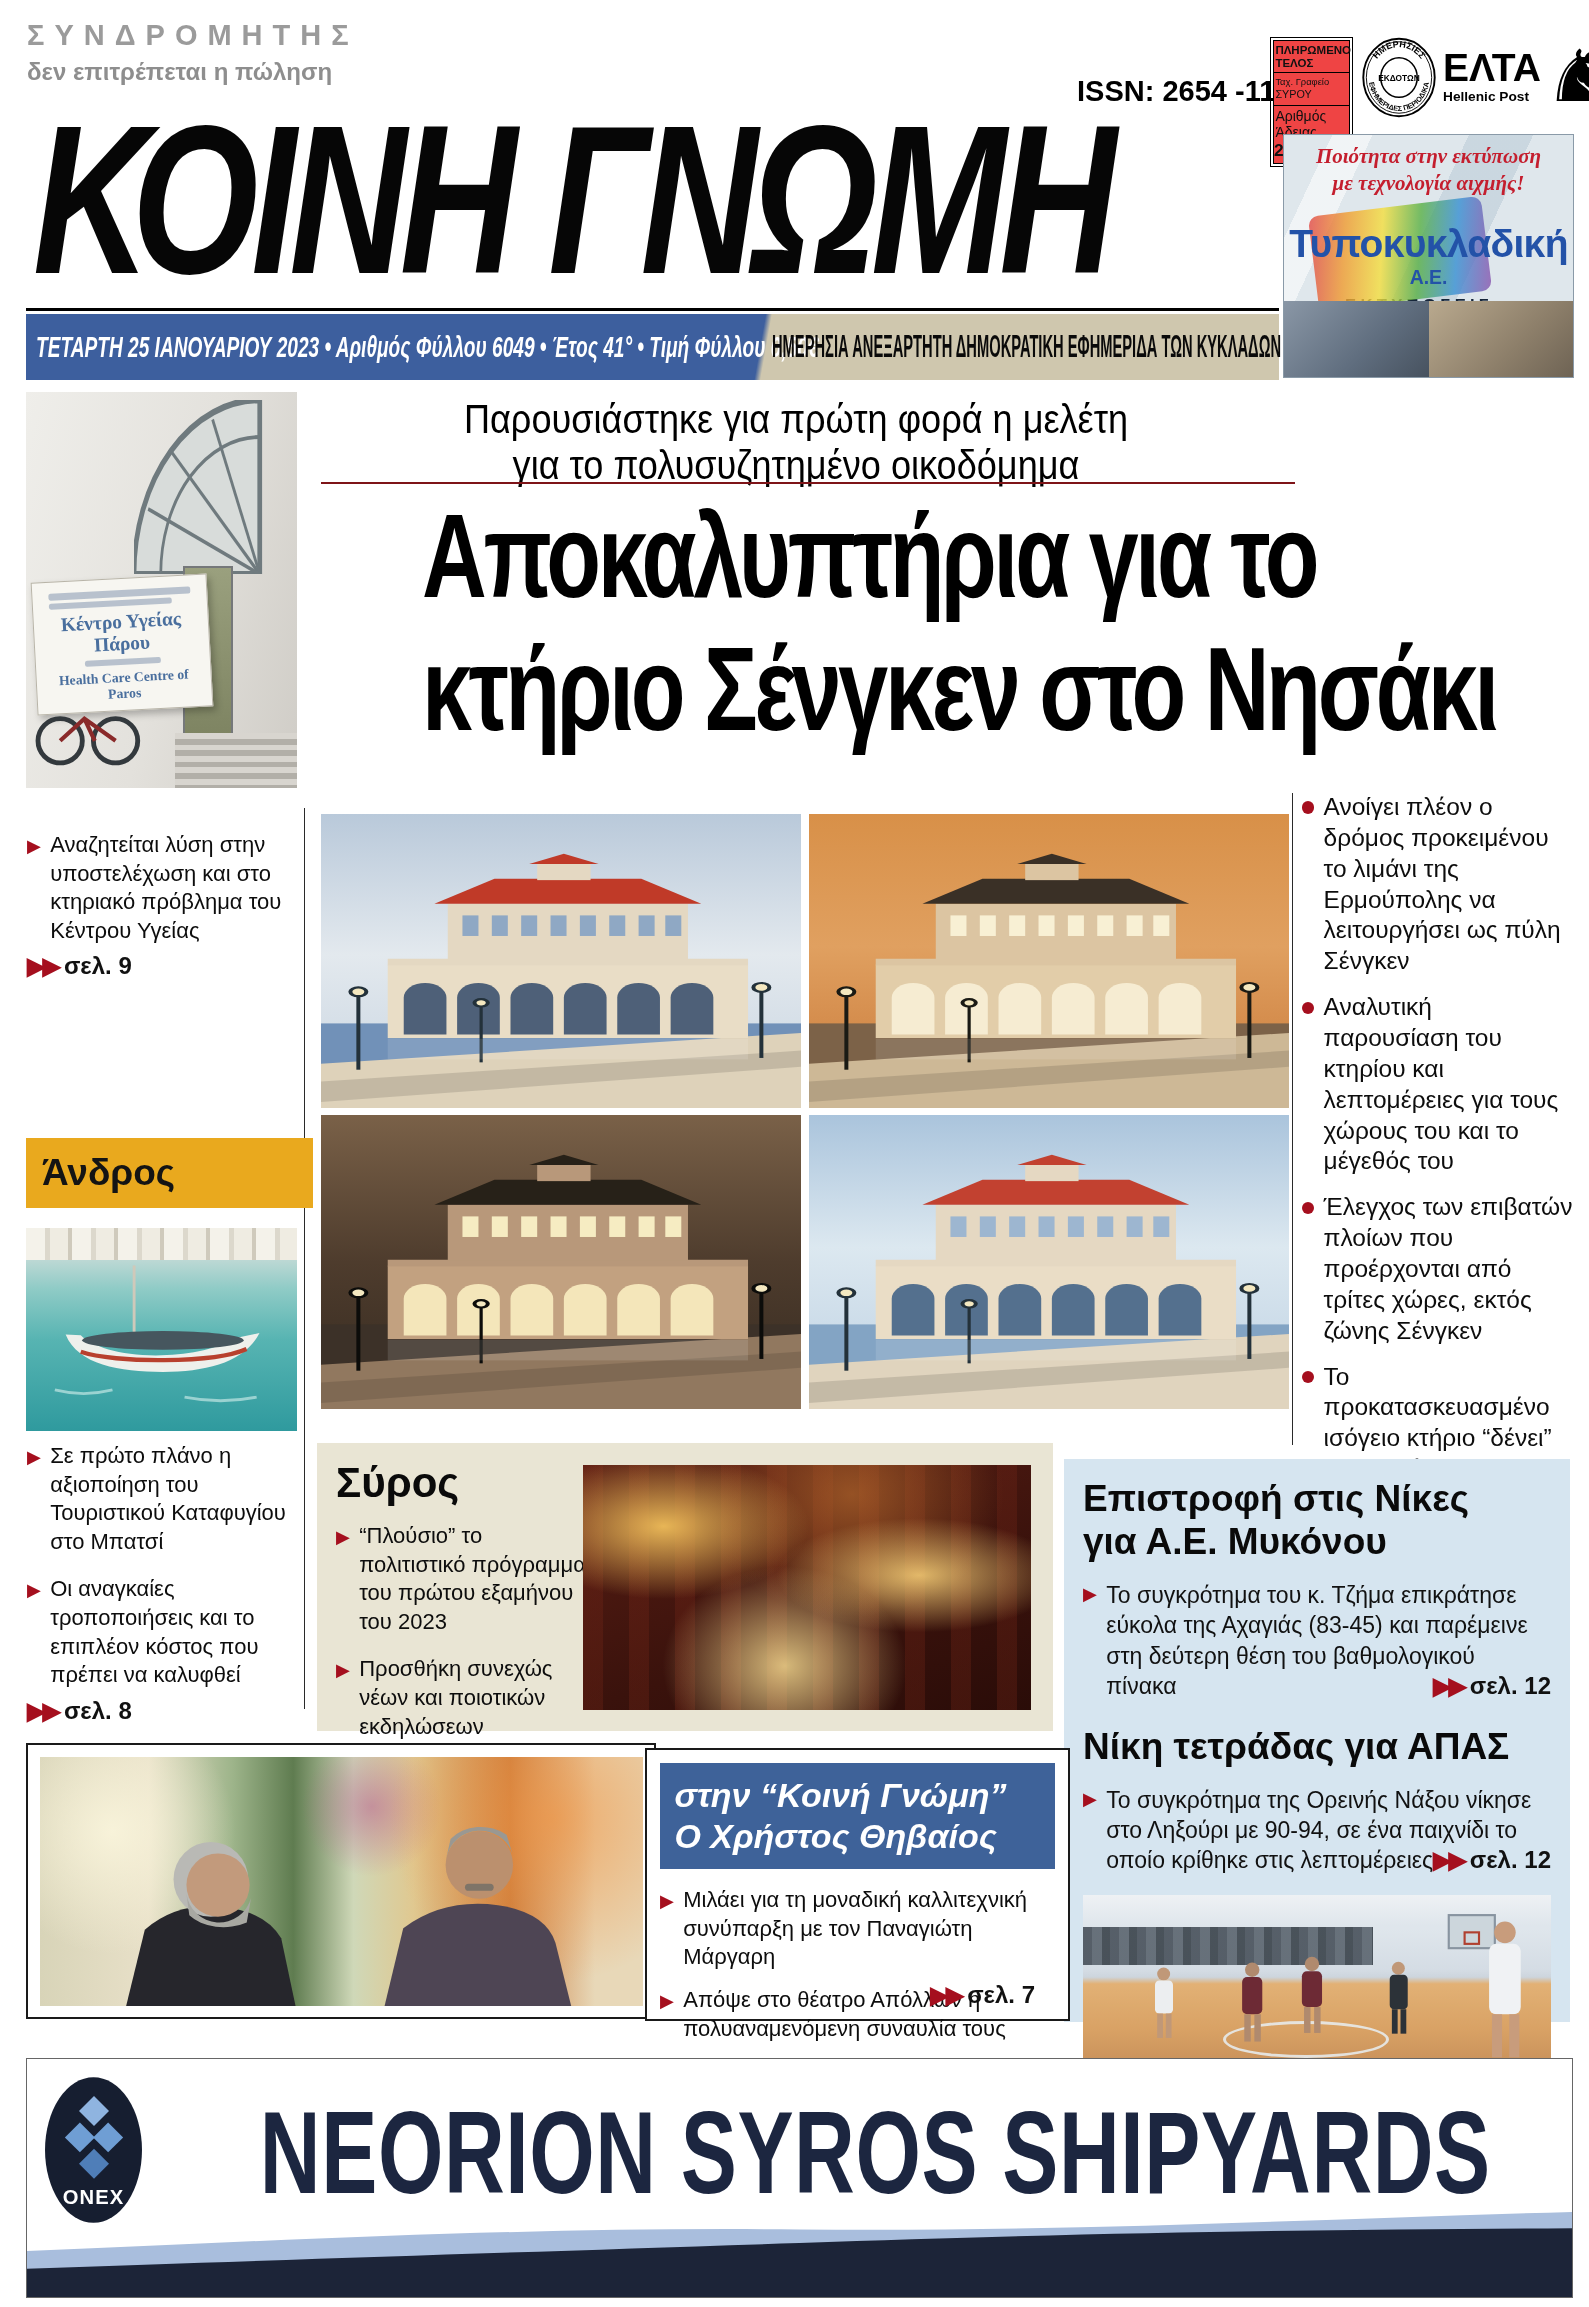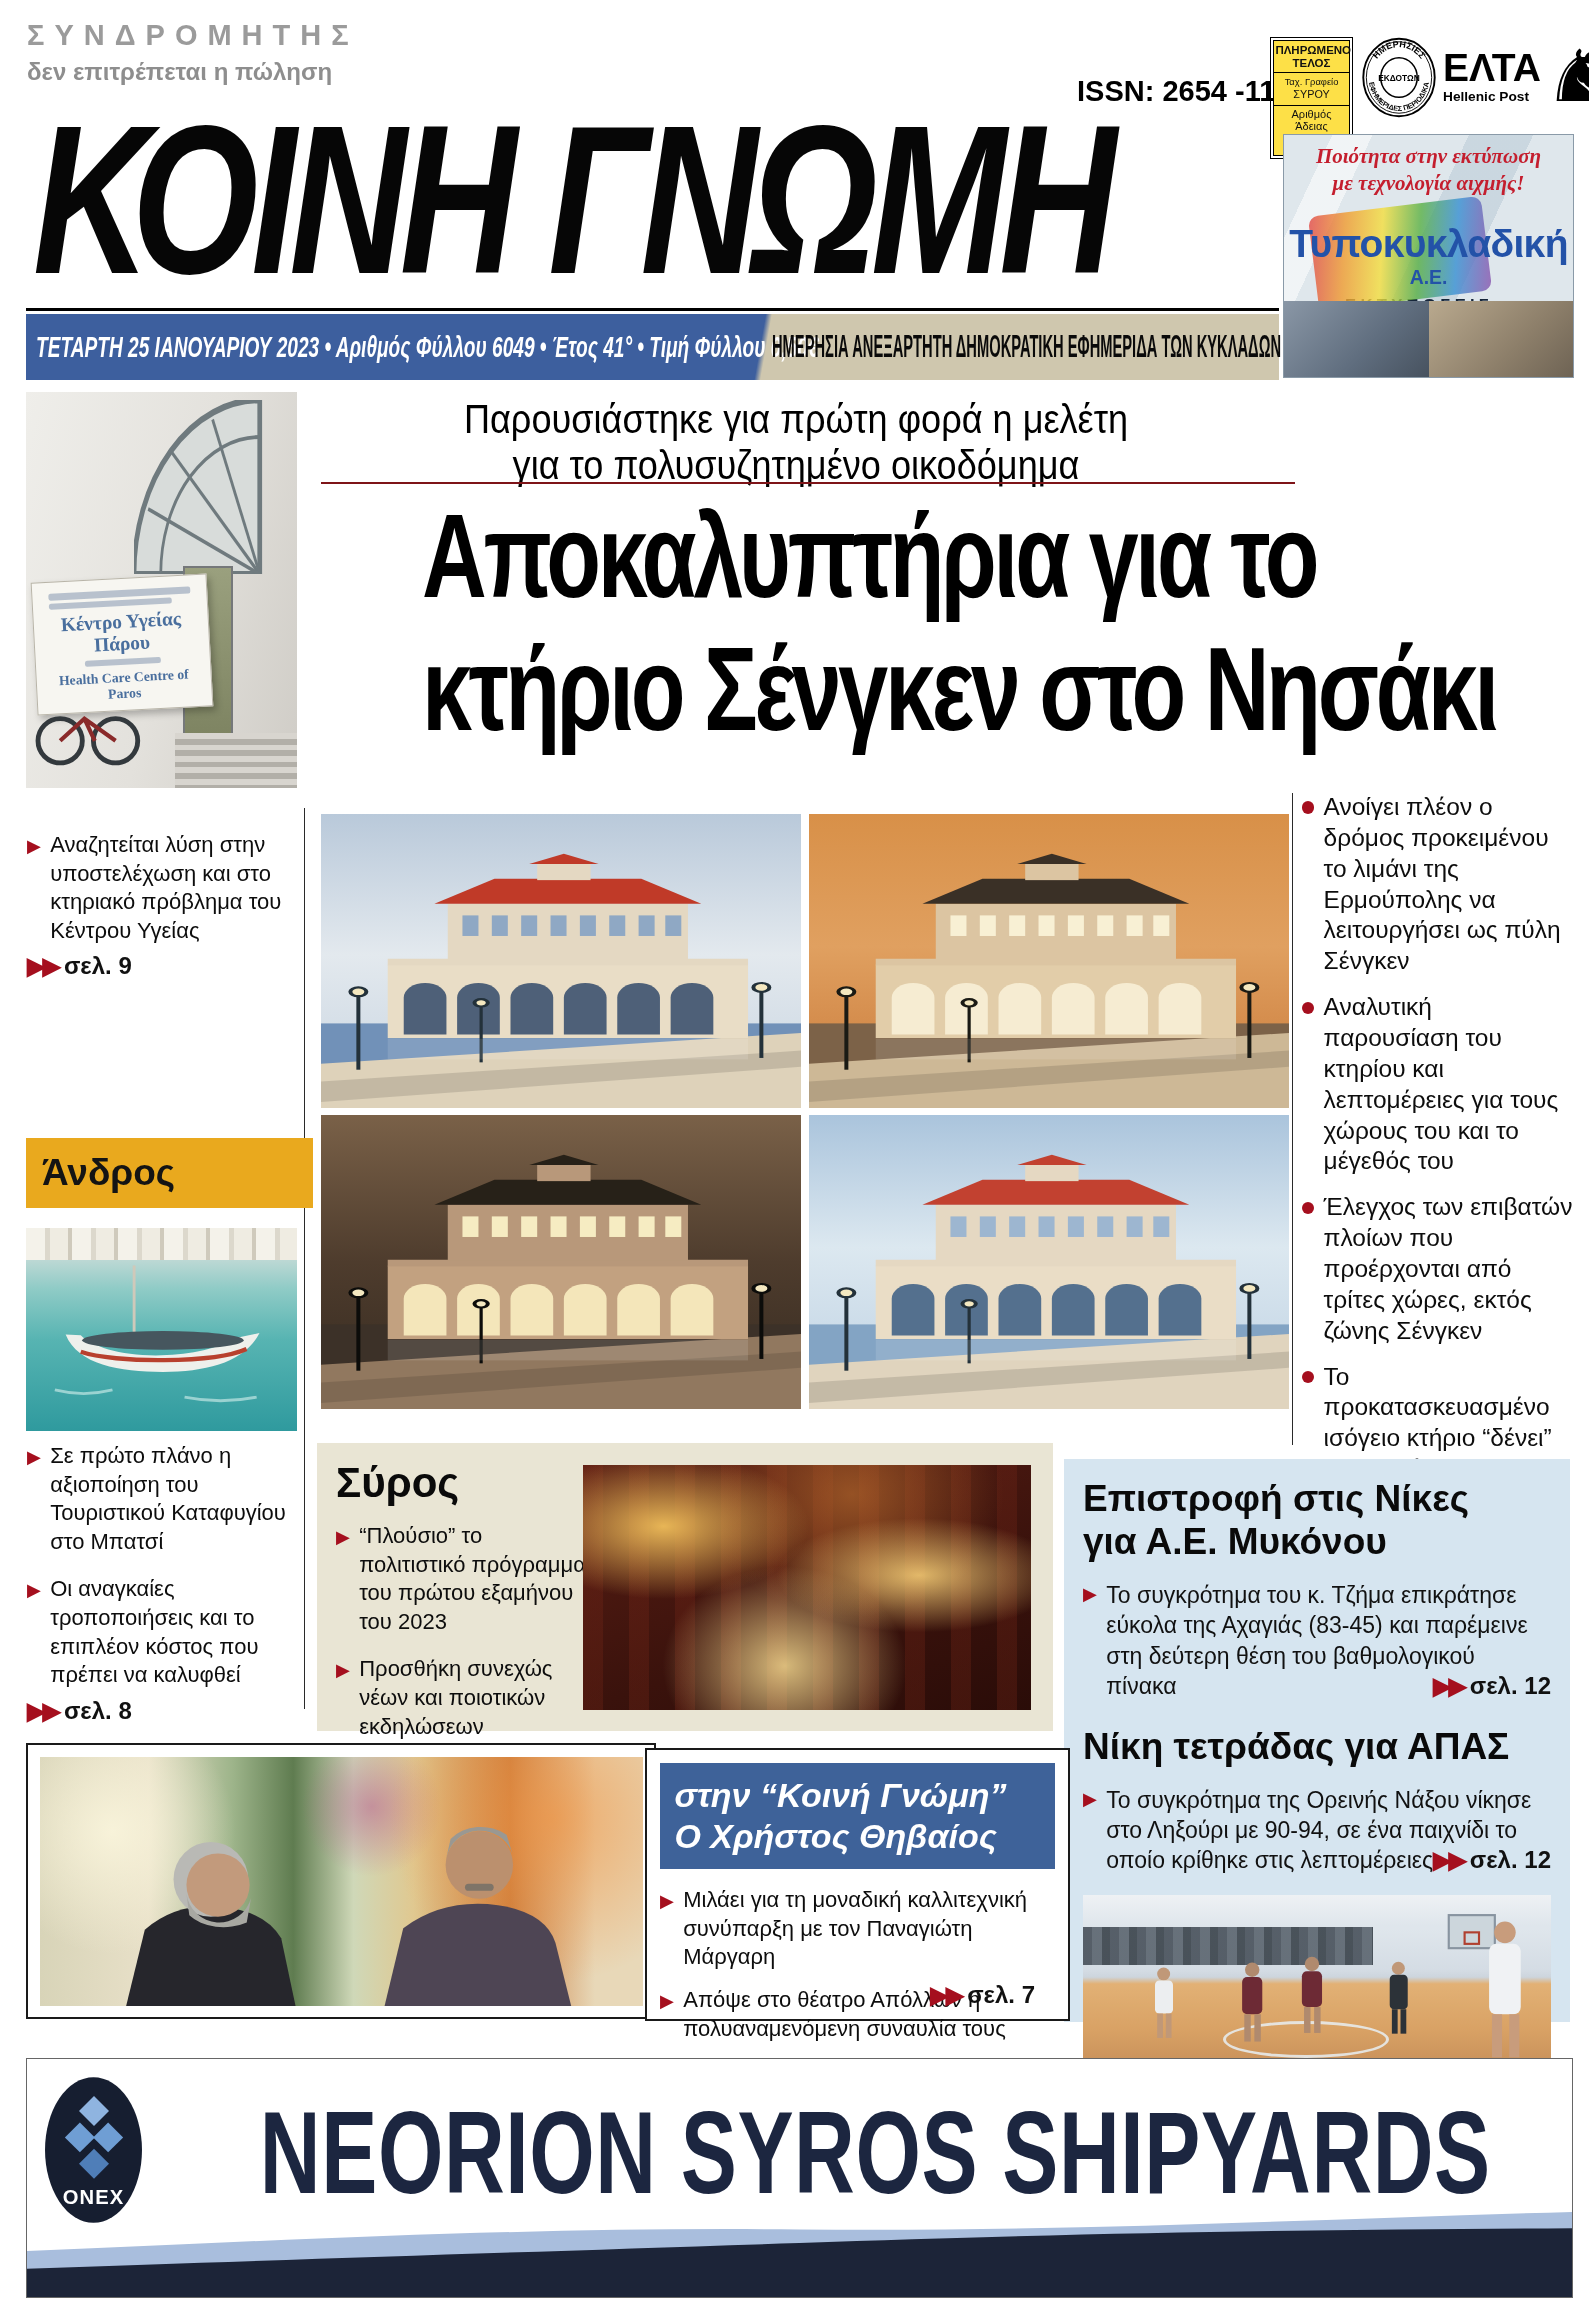--- a/index.html
+++ b/index.html
@@ -4,26 +4,26 @@
 <style>
   html,body{margin:0;padding:0;background:#fff}
   #page{position:relative;width:1590px;height:2307px;background:#fff;overflow:hidden;
         font-family:"Liberation Sans",sans-serif;color:#111}
   .abs{position:absolute}
 
   
   .sub-title{font-size:29px;font-weight:700;letter-spacing:10px;color:#9b9b9b}
   .sub-note{font-size:24px;font-weight:700;color:#8e8e8e;margin-top:5.8px}
   .issn{font-size:29px;font-weight:700;color:#000}
-  .stamp{border:1.4px solid #000;outline:0.7px solid #000;outline-offset:2.2px;background:#fde047;
-         width:75px;text-align:center}
+  .stamp{border:1.4px solid #000;outline:0.7px solid #000;outline-offset:2.2px;background:#ef4444;
+         width:75px;text-align:left}
   .stamp-r1{font-weight:700;font-size:11.5px;line-height:1.1;border-bottom:1.4px solid #000;padding:2.9px 1.4px}
   .stamp-r2{font-size:9.4px;padding:2.9px 1.4px 1.4px}
   .stamp-r3{font-size:10.8px;padding:0 1.4px 4.3px;border-bottom:0.7px solid #000}
-  .stamp-r4{font-size:11px;padding:2.2px 1.4px 0}
+  .stamp-r4{font-size:14px;padding:2.2px 1.4px 0}
   .stamp-r5{font-size:17.3px;font-weight:700;padding-bottom:2.2px}
   .elta{display:flex;align-items:center;gap:4.3px}
   .elta-name{font-size:39px;font-weight:700;line-height:1;color:#000}
   .elta-sub{font-size:13.7px;font-weight:700;color:#000;margin-top:1.4px}
   .horse{font-size:72px;line-height:1;transform:scaleX(-1);color:#000}
 
   
   .masthead-title{font-style:italic;font-weight:700;font-size:166px;line-height:1;
         letter-spacing:-7.2px;color:#060606;transform:scale(.98,1.28);transform-origin:left top}
   .blackrule{background:#000}

